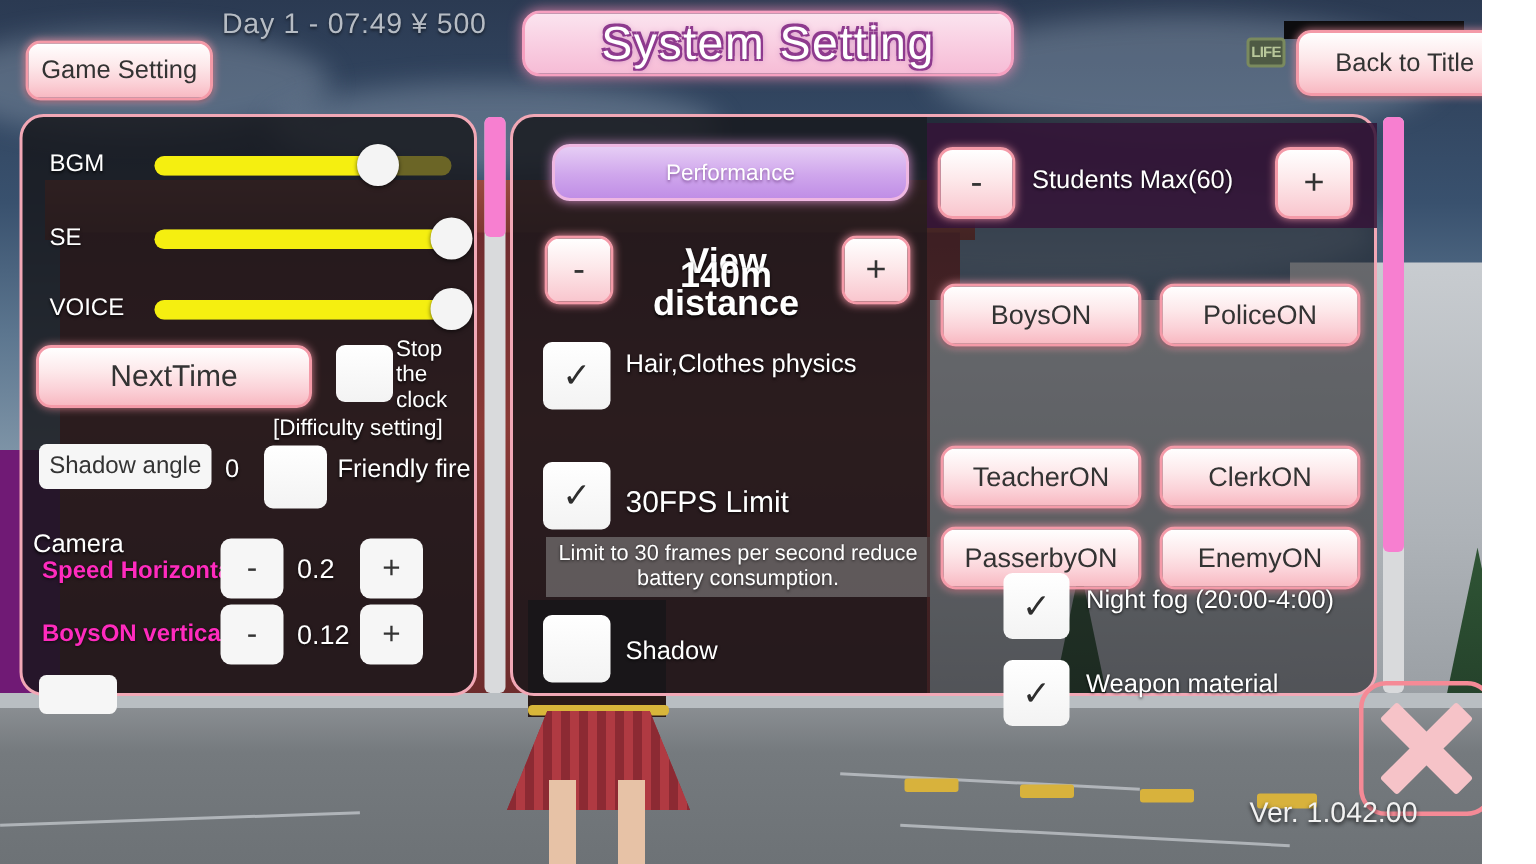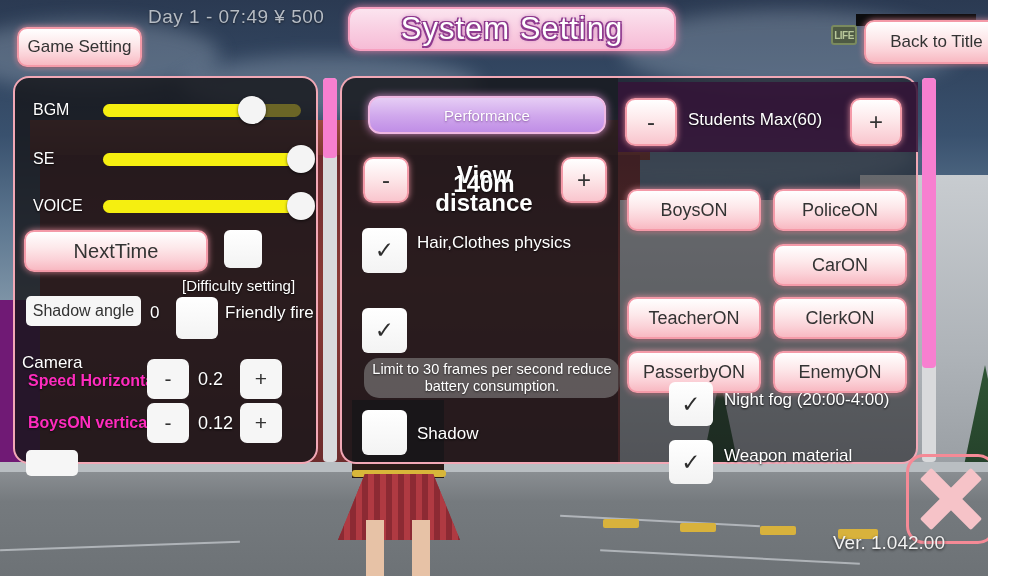--- a/index.html
+++ b/index.html
@@ -237,21 +237,20 @@
     font-size:24px; color:#333; cursor:pointer;
   }
   #tooltip-30fps {
     position:absolute; left:364px; top:358px; width:256px; height:40px;
     background: rgba(140,140,140,0.55);
     color:#fff; font-size:14.5px; line-height:17px;
     text-align:center;
     display:flex; align-items:center; justify-content:center;
     text-shadow:0 1px 2px rgba(0,0,0,0.6);
     padding:0 6px;
-    border-radius:15px;
   }
 
   
   #students-max-row {
     position:absolute; left:618px; top:82px; width:300px; height:70px;
     background: rgba(52,20,56,0.88);
   }
   .toggle-btn {
     position:absolute; width:134px; height:42px; font-size:18px;margin-top:28px;
   }
@@ -343,20 +342,21 @@
       <span class="slider-track">
         <span class="slider-fill" style="width:100%;"></span>
         <span class="slider-knob" style="left:100%;"></span>
       </span>
     </div>
   </div>
 
   <div class="pinkbtn" id="next-time-btn">NextTime</div>
 
   <div class="chk" style="left:224px; top:230px; width:38px; height:38px;"></div>
+  <div class="small-text" style="left:264px; top:224px; width:52px;">Stop the clock</div>
   <div class="small-text" style="left:182px; top:277px;">[Difficulty setting]</div>
 
   <div class="white-pill" style="left:26px; top:296px; width:115px; height:30px; font-size:16px;">Shadow angle</div>
   <div class="ui-text" style="left:150px; top:303px;">0</div>
   <div class="chk" style="left:176px; top:297px; width:42px; height:42px;"></div>
   <div class="ui-text" style="left:225px; top:303px;">Friendly fire</div>
 
   <div class="ui-text" style="left:22px; top:353px; font-size:17px;">Camera</div>
 
   <div class="camera-label" style="left:28px; top:372px;">Speed Horizontal</div>
@@ -385,37 +385,37 @@
   <div class="sq-pm" style="left:561px; top:157px;">+</div>
 
   <div class="chk" style="left:362px; top:228px; width:45px; height:45px;">
     <span class="tick">✓</span>
   </div>
   <div class="ui-text" style="left:417px; top:233px; font-size:17px;">Hair,Clothes physics</div>
 
   <div class="chk" style="left:362px; top:308px; width:45px; height:45px;">
     <span class="tick">✓</span>
   </div>
+  <div class="ui-text" style="left:417px; top:324px; font-size:20px;">30FPS Limit</div>
 
   <div id="tooltip-30fps">Limit to 30 frames per second reduce battery consumption.</div>
 
   <div class="chk" style="left:362px; top:410px; width:45px; height:45px;"></div>
   <div class="ui-text" style="left:417px; top:424px; font-size:17px;">Shadow</div>
 
   <div class="panel" id="panel-right"></div>
   <div id="students-max-row"></div>
 
   <div class="sq-pm" style="left:625px; top:98px; width:52px; height:48px;">-</div>
   <div class="ui-text" style="left:688px; top:110px; font-size:17px;">Students Max(60)</div>
   <div class="sq-pm" style="left:850px; top:98px; width:52px; height:48px;">+</div>
 
   <div class="pinkbtn toggle-btn" style="left:627px; top:161px;">BoysON</div>
   <div class="pinkbtn toggle-btn" style="left:773px; top:161px;">PoliceON</div>
 
-  <div class="pinkbtn toggle-btn" style="left:773px; top:216px;">CarON</div>
 
   <div class="pinkbtn toggle-btn" style="left:773px; top:269px;">ClerkON</div>
   <div class="pinkbtn toggle-btn" style="left:627px; top:269px;">TeacherON</div>
 
   <div class="pinkbtn toggle-btn" style="left:627px; top:323px;">PasserbyON</div>
   <div class="pinkbtn toggle-btn" style="left:773px; top:323px;">EnemyON</div>
 
   <div class="chk" style="left:669px; top:382px; width:44px; height:44px;">
     <span class="tick">✓</span>
   </div>

